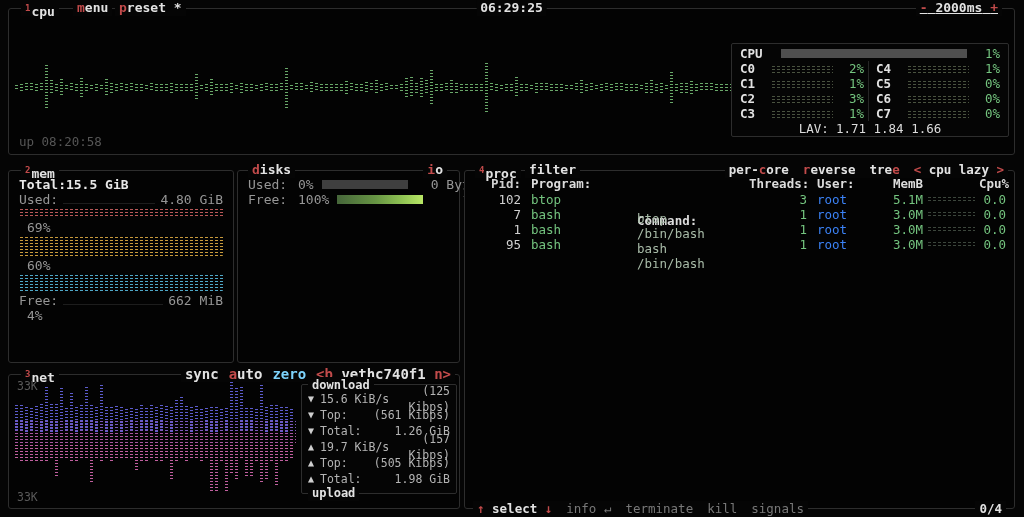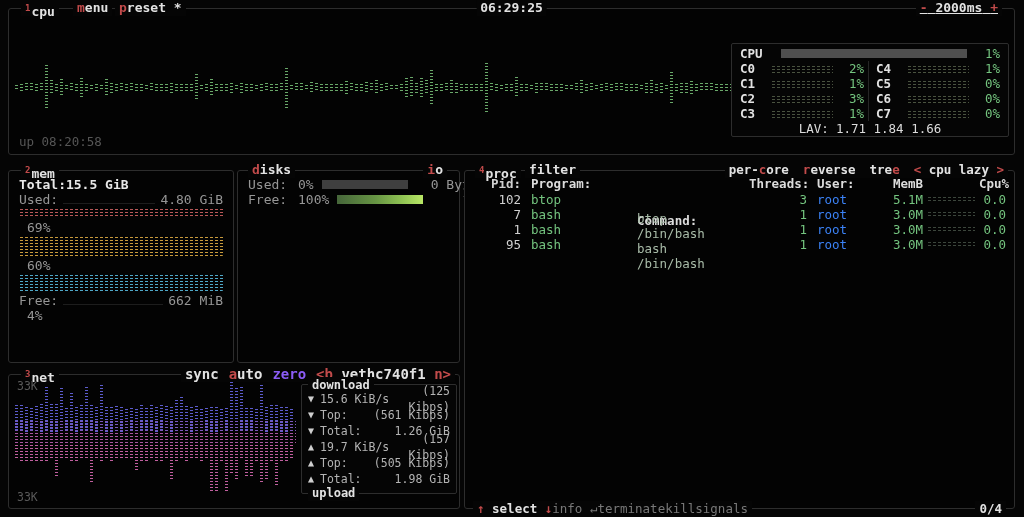--- a/index.html
+++ b/index.html
@@ -8,21 +8,21 @@
     background:#050505;color:#c8c8c8;
     font-family:"DejaVu Sans Mono","Liberation Mono",monospace;
     font-size:13px;
   }
   .box{position:absolute;background:#030303;border:1px solid var(--border,#2d2d2d);border-radius:3px;box-sizing:border-box;}
   .bt{position:absolute;top:-9px;height:16px;line-height:16px;background:#050505;padding:0 4px;
       font-weight:700;color:#e2e2e2;white-space:nowrap;font-size:13px;}
   .bb{position:absolute;bottom:-9px;height:16px;line-height:16px;background:#050505;padding:0 4px;
       font-weight:700;color:#e2e2e2;white-space:nowrap;font-size:12.5px;}
   .red{color:var(--red,#c24b4b);font-weight:700;font-style:normal;}
-  .dimred{color:#8b5cf6;font-weight:700;}
+  .dimred{color:#7dd3fc;font-weight:700;}
   .green{color:var(--green,#74c47f);}
   .white{color:#e2e2e2;font-weight:700;}
   .sup{font-size:9px;vertical-align:super;color:var(--red,#c24b4b);font-weight:700;margin-right:1px;}
   .dotted{background-image:radial-gradient(var(--c,#69a869) 1px,transparent 1.3px);background-size:5px 3px;}
 
   
   #cpu-box{left:8px;top:8px;width:1007px;height:147px;}
   #cpu-graph{position:absolute;left:5px;right:5px;top:30px;height:96px;display:flex;align-items:center;z-index:1;overflow:hidden;}
   .gcol{flex:0 0 5px;width:5px;--c:var(--graph-green,#69a869);}
   #cpu-panel{position:absolute;right:5px;top:34px;width:278px;height:94px;background:#050505;
@@ -90,21 +90,21 @@
   .c-pid{width:50px;text-align:right;flex:0 0 auto;color:#d0d0d0;}
   .c-prog{width:106px;padding-left:10px;flex:0 0 auto;color:var(--green,#74c47f);}
   .c-cmd{width:112px;flex:0 0 auto;color:#a9bca9;margin-top:37px;}
   .c-thr{width:58px;text-align:right;flex:0 0 auto;color:var(--green,#74c47f);}
   .c-usr{width:58px;padding-left:10px;flex:0 0 auto;color:#3b82f6;}
   .c-mem{width:48px;text-align:right;flex:0 0 auto;color:var(--green,#74c47f);}
   .c-dots{width:56px;flex:0 0 auto;padding:0 4px;box-sizing:border-box;}
   .c-dots .trail{margin:0;height:7px;--c:#3c463c;}
   .c-cpu{flex:1;text-align:right;color:var(--green,#74c47f);padding-right:2px;}
   .hrow .c-prog,.hrow .c-cmd,.hrow .c-thr,.hrow .c-usr,.hrow .c-mem,.hrow .c-cpu{color:#dcdcdc;}
-  #proc-footer{left:8px;display:flex;align-items:center;font-weight:400;margin-top:22px;}
+  #proc-footer{left:8px;display:flex;gap:14px;align-items:center;font-weight:400;margin-top:22px;}
   #proc-footer .fk{color:#787878;}
   #proc-count{right:8px;}
 </style>
 </head>
 <body>
 
 <div class="box" id="cpu-box">
   <span class="bt" style="left:12px;"><span class="sup">1</span><span>cpu</span></span>
   <span class="bt" style="left:64px;"><em class="red">m</em><span>enu</span></span>
   <span class="bt" style="left:106px;"><em class="red">p</em><span>reset *</span></span>

